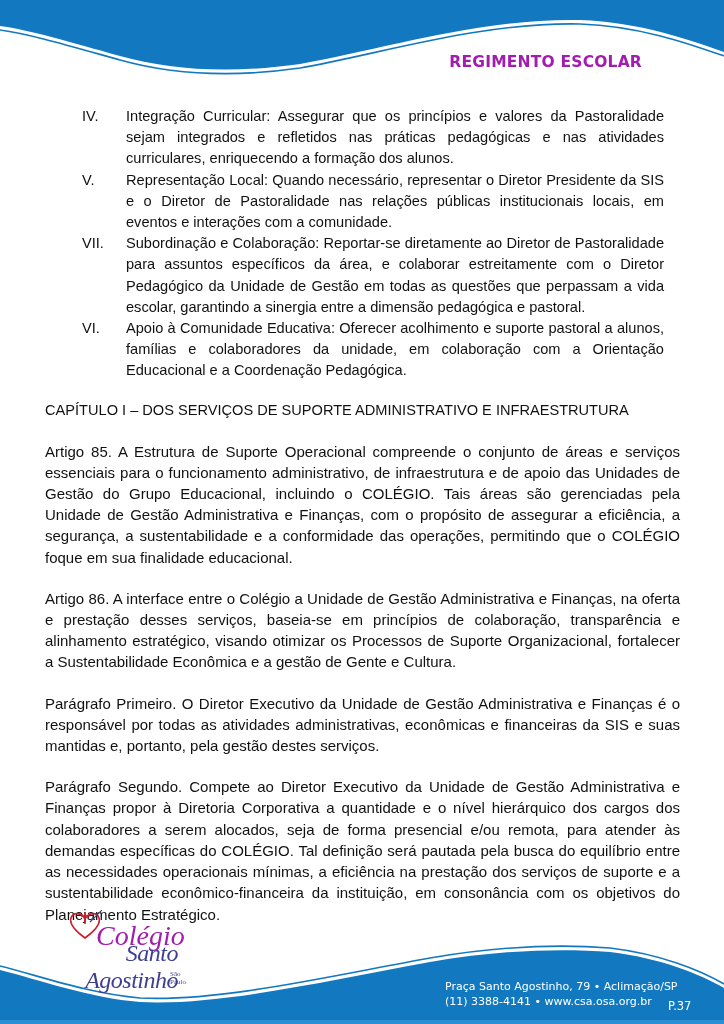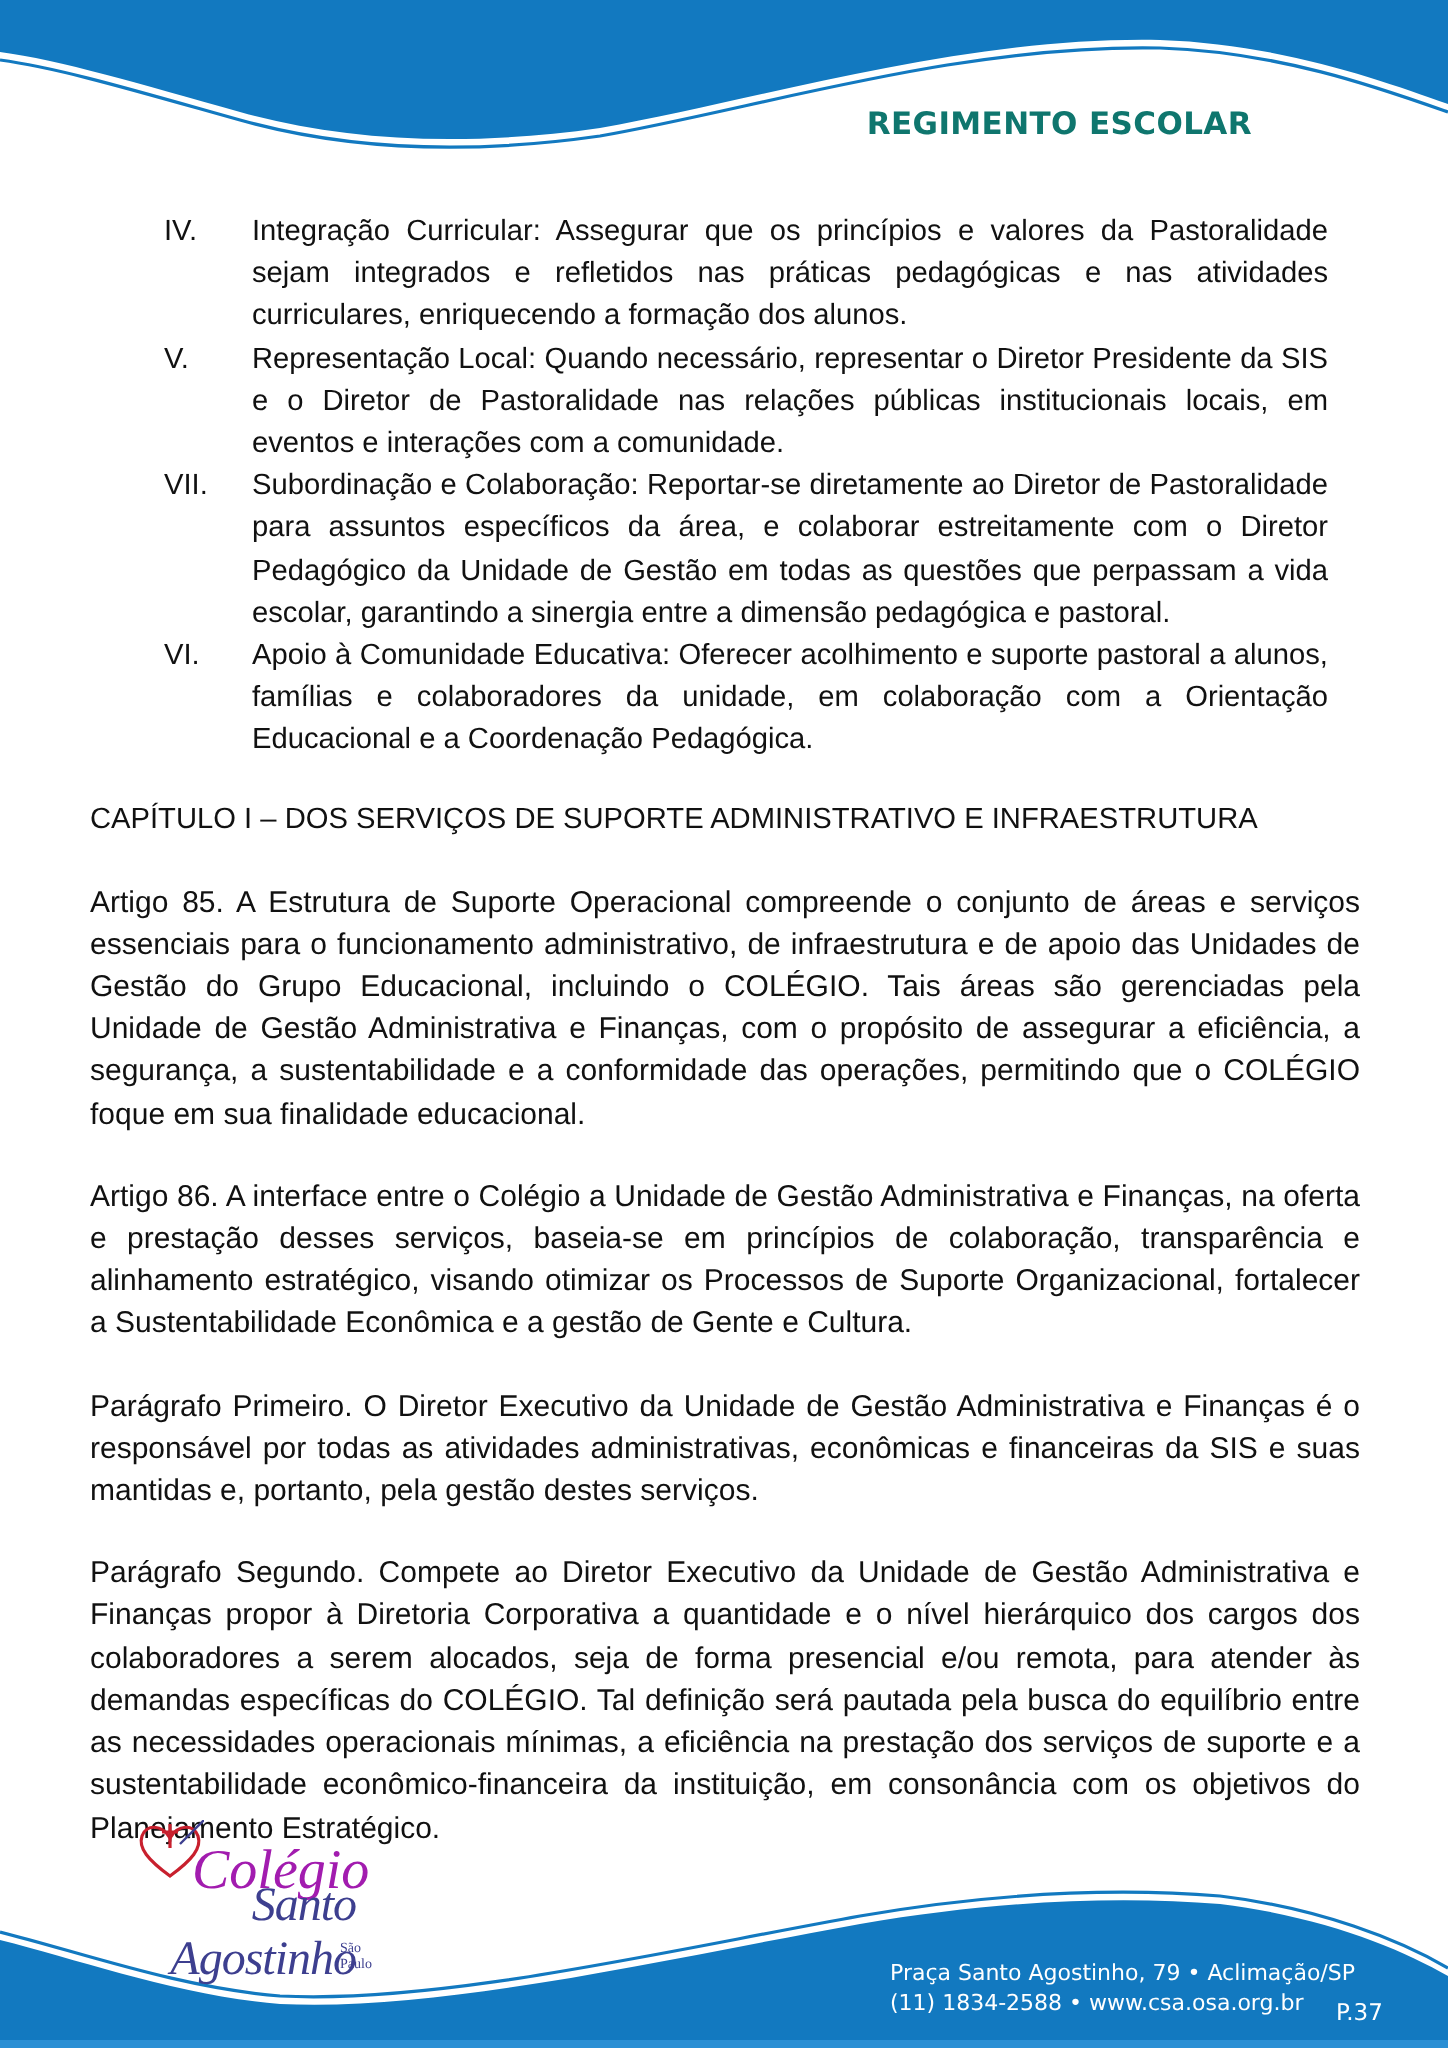--- a/index.html
+++ b/index.html
@@ -5,23 +5,23 @@
   html, body { margin: 0; padding: 0; }
   body {
     width: 724px; height: 1024px; position: relative; overflow: hidden;
     background: #ffffff;
     font-family: "Liberation Sans", sans-serif;
     color: #111111;
   }
   .header-wave { position: absolute; left: 0; top: 0; width: 724px; height: 80px; }
   .footer-wave { position: absolute; left: 0; top: 940px; width: 724px; height: 84px; }
   .doc-title {
-    position: absolute; right: 98px; top: 53px;
+    position: absolute; right: 82px; top: 53px;
     font-family: "DejaVu Sans", sans-serif; font-weight: bold;
-    font-size: 15.5px; color: #0f766e; letter-spacing: 0.2px;
+    font-size: 15.5px; color: #a21caf; letter-spacing: 0.2px;
   }
   .content { position: absolute; left: 43px; top: 90px; width: 637px; }
   .list { margin: 16px; padding: 0; list-style: none; }
   .list-item { position: relative; padding-left: 67px; font-size: 14.6px; line-height: 21.2px; text-align: justify; }
   .list-item .num { position: absolute; left: 23px; top: 0; }
   .titulo {
     margin-top: 24px; font-size: 20.5px; font-weight: bold; text-decoration: underline;
     letter-spacing: 0.1px; line-height: 26px; margin-left: 2px;
   }
   .capitulo { margin-top: 18px; font-size: 14.6px; line-height: 21px; margin-left: 2px; }
@@ -98,15 +98,15 @@
     <path d="M17,2 L17,14 M13,6 L21,6" stroke="#c8202e" stroke-width="1.6"></path>
     <path d="M22,12 L34,0" stroke="#3d3f8f" stroke-width="1.2"></path>
   </svg>
   <span class="l1">Colégio</span>
   <span class="l2">Santo Agostinho</span>
   <span class="l3">São Paulo</span>
 </div>
 
 <div class="footer-address">
   <div>Praça Santo Agostinho, 79 • Aclimação/SP</div>
-  <div>(11) 1834-2588 • www.csa.osa.org.br</div>
+  <div>(11) 3388-4141 • www.csa.osa.org.br</div>
 </div>
 <div class="page-num">P.37</div>
 
 </body></html>

